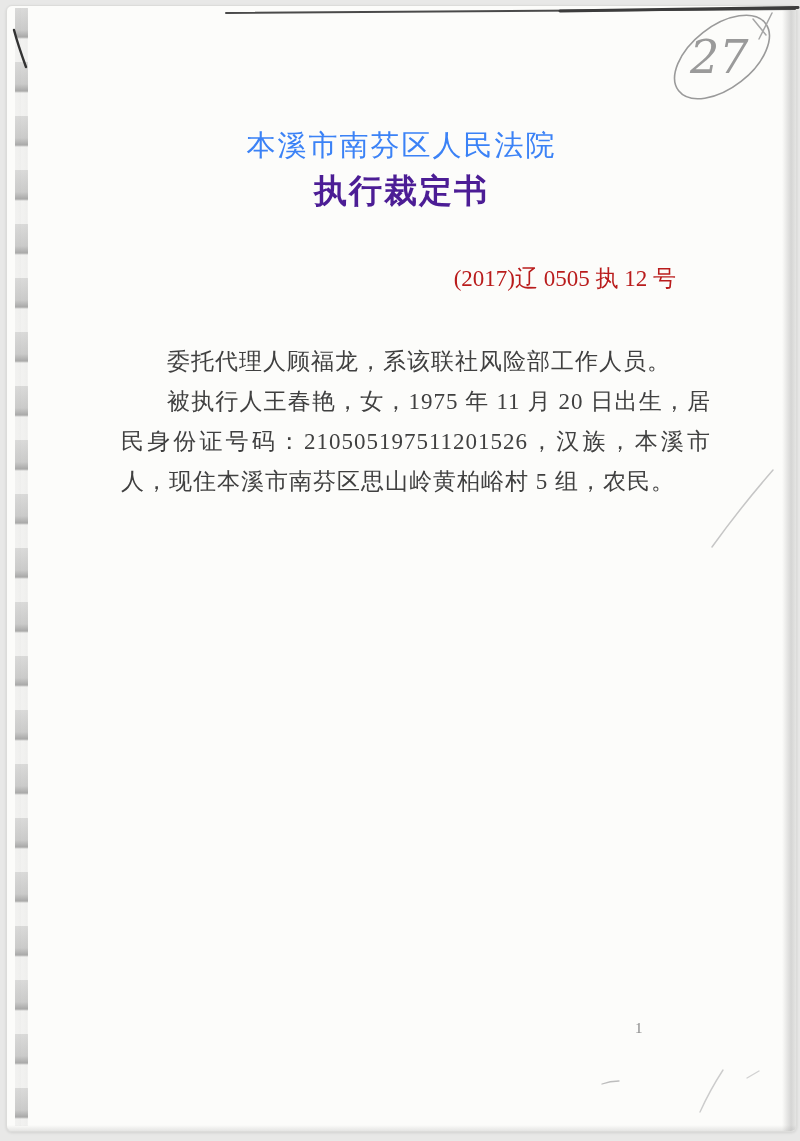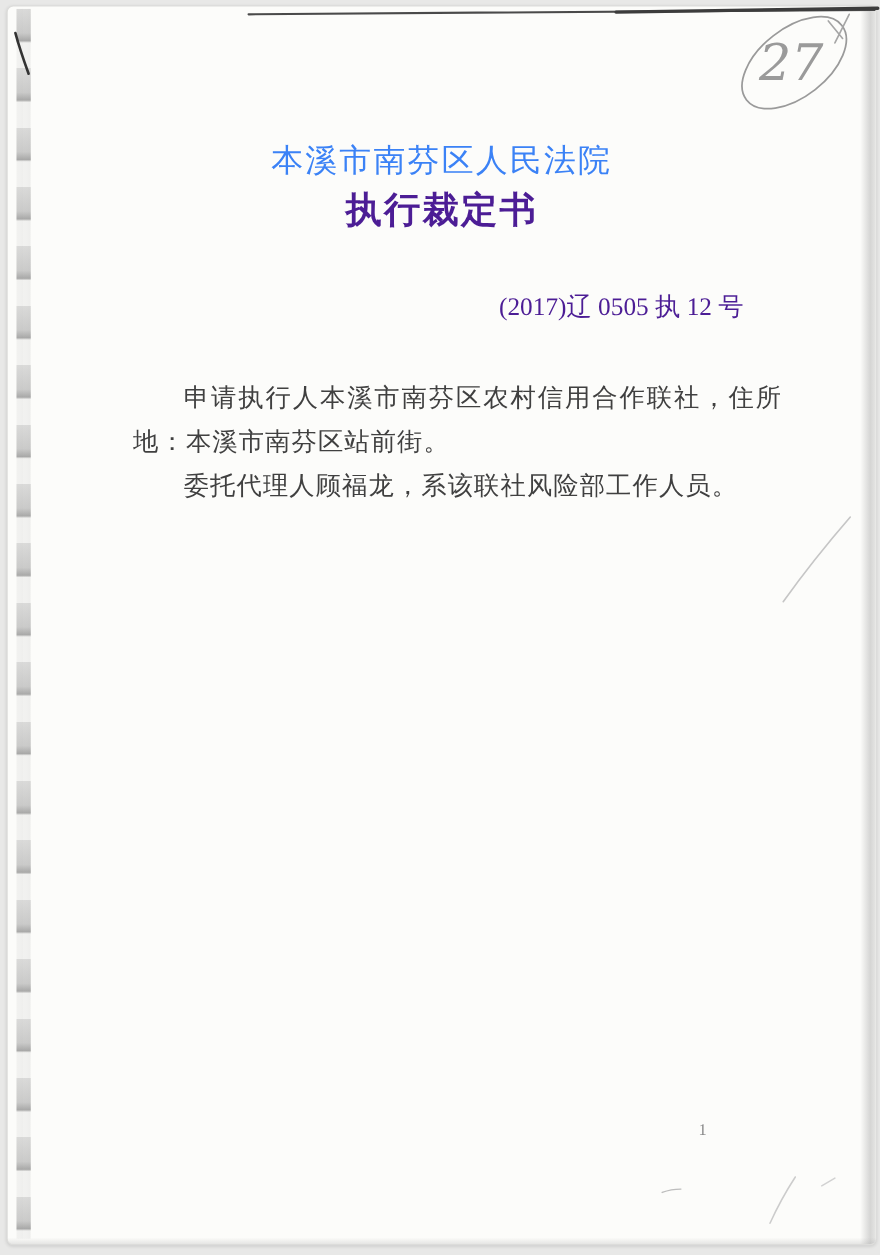--- a/index.html
+++ b/index.html
@@ -67,21 +67,21 @@
     font-size: 33px;
     font-weight: bold;
     letter-spacing: 2px;
     color: #4c1d95;
     white-space: nowrap;
   }
   .case-number {
     position: absolute;
     top: 257px; right: 120px;
     font-size: 23px;
-    color: #4c1d95;
+    color: #b91c1c;
     white-space: nowrap;
   }
   .doc-body {
     position: absolute;
     left: 114px; top: 336px;
     width: 590px;
     font-size: 23px;
     line-height: 40px;
     letter-spacing: 1px;
     color: #404040;
@@ -119,22 +119,22 @@
 
     <div class="binder-marks"></div>
 
     <div class="court-title">本溪市南芬区人民法院</div>
 
     <div class="doc-title">执行裁定书</div>
 
     <div class="case-number">(2017)辽 0505 执 12 号</div>
 
     <div class="doc-body">
-      <p>申请执行人本溪市南芬区农村信用合作联社，住所地：本溪市南芬区站前街。</p>
       <p>委托代理人顾福龙，系该联社风险部工作人员。</p>
+      <p>被执行人王春艳，女，1975 年 11 月 20 日出生，居民身份证号码：210505197511201526，汉族，本溪市人，现住本溪市南芬区思山岭黄柏峪村 5 组，农民。</p>
     </div>
 
     <div class="page-number">1</div>
 
     <div class="edge-shadow-right"></div>
     <div class="edge-shadow-bottom"></div>
   </div>
 
   <svg class="annotations" width="800" height="1141" viewBox="0 0 800 1141" xmlns="http://www.w3.org/2000/svg">
 

